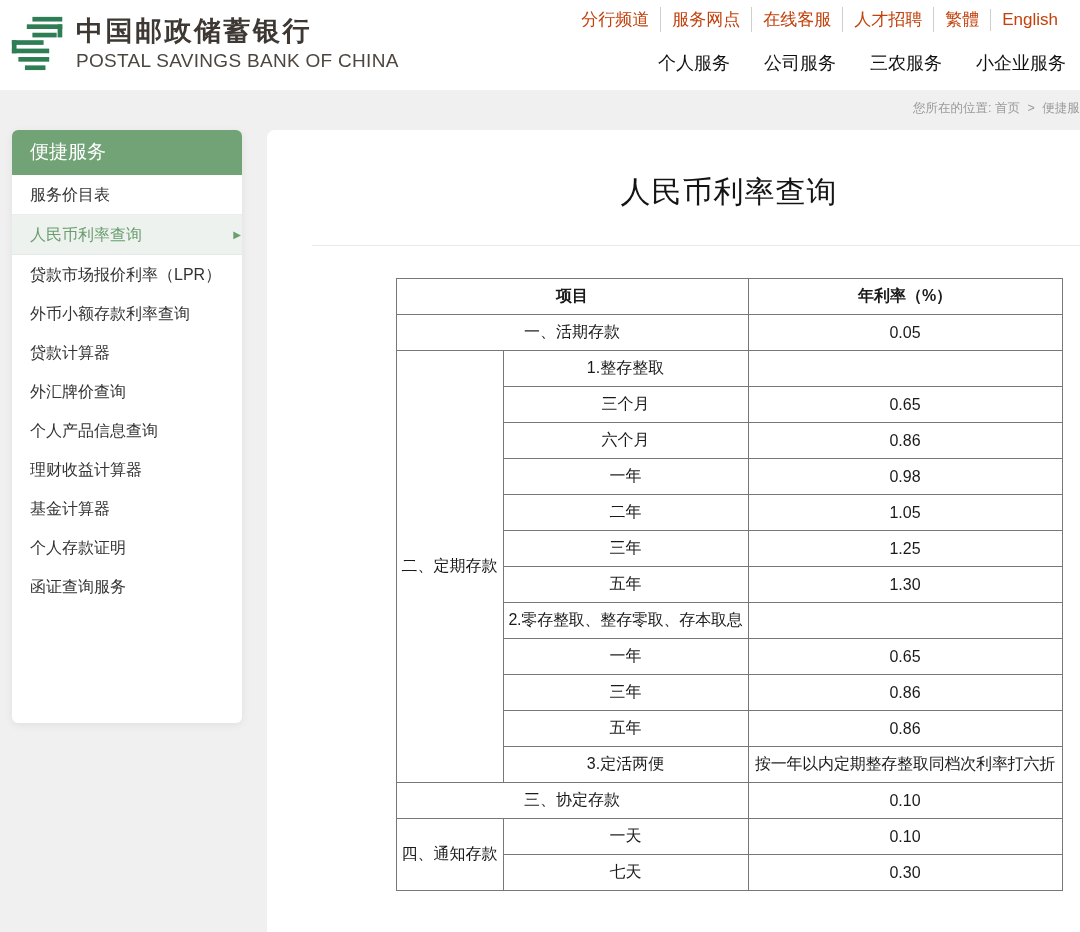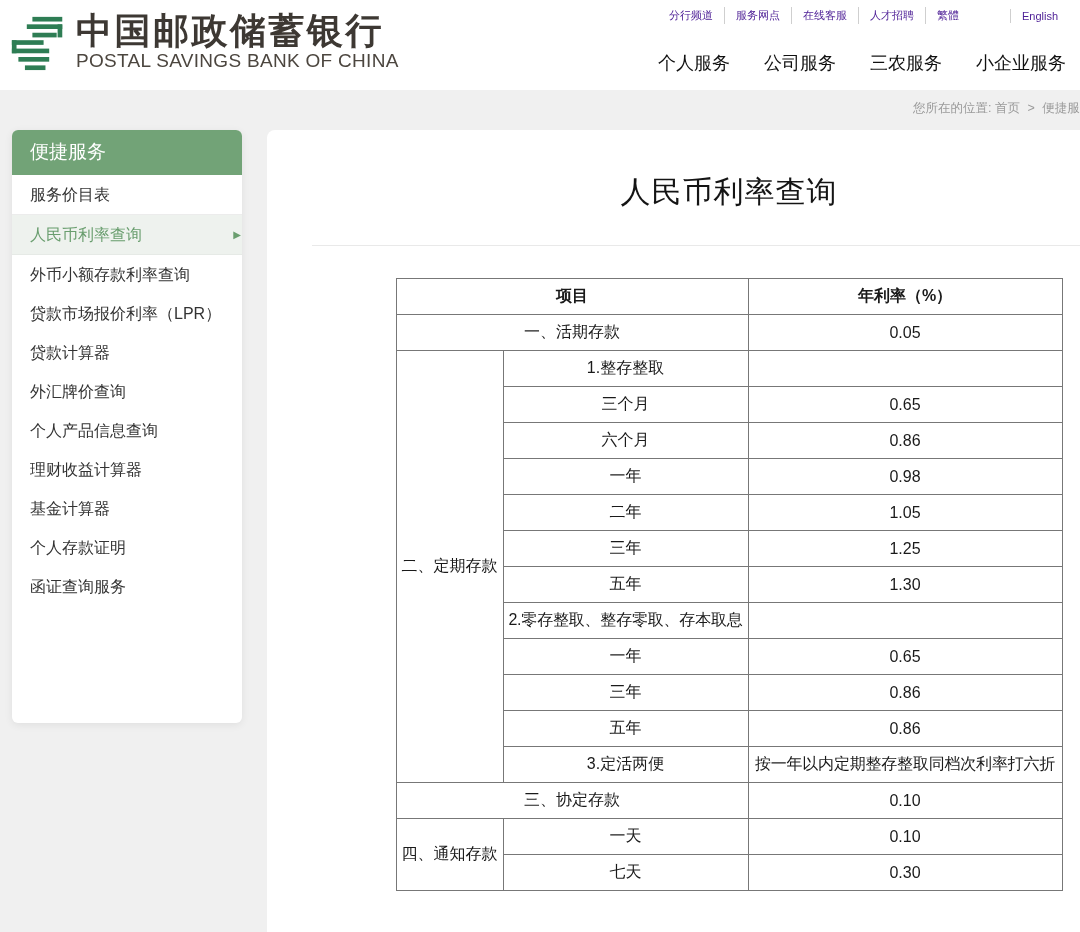--- a/index.html
+++ b/index.html
@@ -9,27 +9,27 @@
     background:#f0f0f0;
     font-family:"Liberation Sans","DejaVu Sans",sans-serif;
     color:#1a1a1a;
   }
   a { text-decoration:none; color:inherit; cursor:pointer; }
 
   
   .top-header { position:absolute; top:0; left:0; width:1080px; height:90px; background:#ffffff; }
   .logo { position:absolute; left:10px; top:13px; display:flex; align-items:center; gap:10px; cursor:pointer; }
   .logo-mark { width:56px; height:60px; }
-  .brand-zh { font-size:36px; font-weight:bold; color:#3d3833; letter-spacing:2.5px; line-height:34px; white-space:nowrap; }
+  .brand-zh { font-size:27px; font-weight:bold; color:#3d3833; letter-spacing:2.5px; line-height:34px; white-space:nowrap; }
   .brand-en { font-size:19px; color:#4c463f; letter-spacing:0.3px; margin-top:2px; white-space:nowrap; }
 
-  .utility-nav { position:absolute; top:7px; right:22px; display:flex; align-items:center; font-size:11px; color:#4c1d95; }
+  .utility-nav { position:absolute; top:7px; right:22px; display:flex; align-items:center; font-size:17px; color:#c2410c; }
   .utility-nav a { padding:1px 11px; border-left:1px solid #cfcfcf; white-space:nowrap; }
   .utility-nav a:first-child { border-left:none; }
-  .utility-nav a:last-child { padding-right:0;margin-left:40px; }
+  .utility-nav a:last-child { padding-right:0; }
 
   .main-nav { position:absolute; top:51px; right:14px; display:flex; gap:34px; font-size:18px; font-weight:500; color:#111; }
   .main-nav a { white-space:nowrap;font-family:Liberation Serif, serif; }
 
   
   .breadcrumb { position:absolute; top:100px; left:913px; font-size:12.5px; color:#9a9a9a; white-space:nowrap; }
   .breadcrumb .sep { padding:0 4px; }
 
   
   .sidebar { position:absolute; left:12px; top:130px; width:230px; height:593px;
@@ -105,22 +105,22 @@
 <div class="sidebar">
   <div class="sidebar-title">便捷服务</div>
 
   <div class="side-item bordered">服务价目表</div>
 
   <div class="side-item active">
     <span>人民币利率查询</span>
     <span class="arrow-icon">▶</span>
   </div>
 
+  <div class="side-item">贷款市场报价利率（LPR）</div>
   <div class="side-item">外币小额存款利率查询</div>
-  <div class="side-item">贷款市场报价利率（LPR）</div>
   <div class="side-item">贷款计算器</div>
   <div class="side-item">外汇牌价查询</div>
   <div class="side-item">个人产品信息查询</div>
   <div class="side-item">理财收益计算器</div>
   <div class="side-item">基金计算器</div>
   <div class="side-item">个人存款证明</div>
   <div class="side-item">函证查询服务</div>
 </div>
 
 <div class="main-card">

